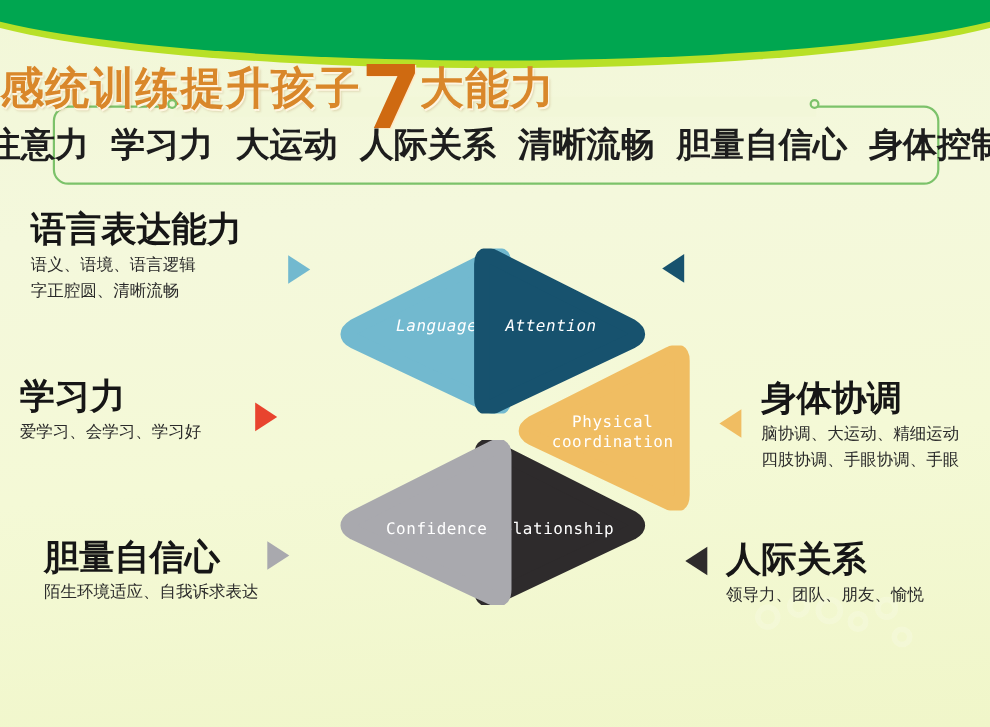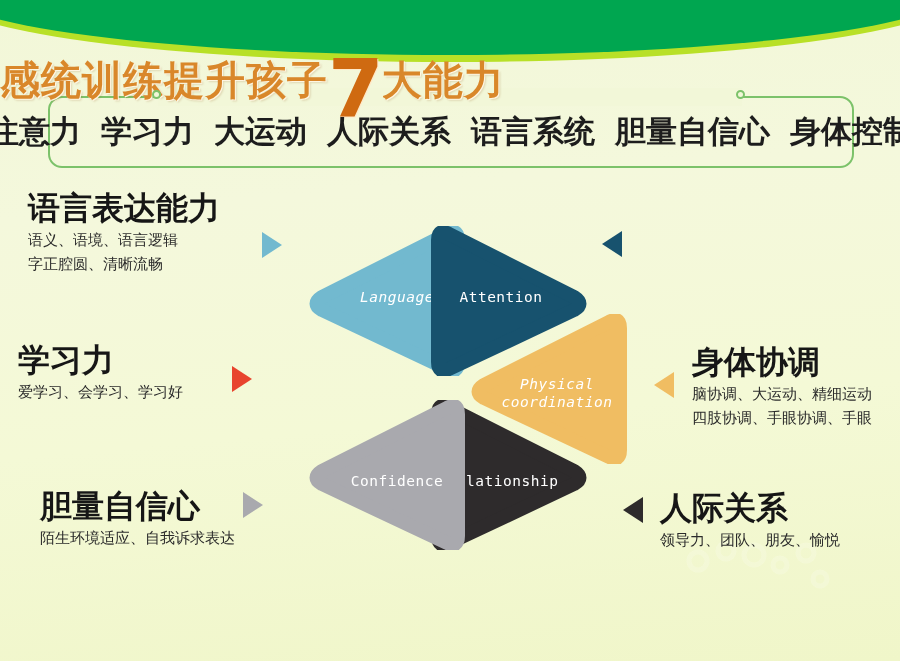--- a/index.html
+++ b/index.html
@@ -162,28 +162,28 @@
     color: #ffffff;
     letter-spacing: 0.5px;
     line-height: 1.25;
     text-align: center;
     pointer-events: none;
   }
 
   
   .p-language     { left: 38px;  top: 4px; font-style: italic;   }
   .p-attention    { left: 160px; top: 4px;   }
-  .p-physical     { left: 200px; top: 92px; font-style: italic;  }
+  .p-physical     { left: 200px; top: 92px;  }
   .p-relationship { left: 160px; top: 178px; }
   .p-confidence   { left: 38px;  top: 178px; }
   .p-learning     { left: 0px;   top: 92px;  }
 
   
   .p-language .lbl     { transform: translate(10px, -4px); }
-  .p-attention .lbl    { transform: translate(-8px, -4px); }
+  .p-attention .lbl    { transform: translate(-8px, -4px); font-style: italic; }
   .p-physical .lbl     { transform: translate(8px, 4px);   }
   .p-relationship .lbl { transform: translate(-6px, 6px);  }
   .p-confidence .lbl   { transform: translate(10px, 6px);  }
   .p-learning .lbl     { transform: translate(-6px, 2px);  }
 
   
   .callout {
     position: absolute;
     z-index: 4;
   }
@@ -263,21 +263,21 @@
   <div class="kw-box"></div>
   <div class="kw-gap-mask"></div>
   <div class="kw-dot left"></div>
   <div class="kw-dot right"></div>
 
   <div class="kw-list">
     <span class="kw-item">注意力</span>
     <span class="kw-item">学习力</span>
     <span class="kw-item">大运动</span>
     <span class="kw-item">人际关系</span>
-    <span class="kw-item">语言系统</span>
+    <span class="kw-item">清晰流畅</span>
     <span class="kw-item">胆量自信心</span>
     <span class="kw-item">身体控制</span>
   </div>
 
   <div class="wheel">
 
     <div class="petal p-language">
       <svg viewBox="0 0 162 150">
         <path d="M 152 14 L 152 136 Q 152 148 141 143 L 16 84 Q 5 78 16 71 L 141 8 Q 152 2 152 14 Z" fill="#72b9cf" stroke="#72b9cf" stroke-width="14" stroke-linejoin="round"></path>
       </svg>

